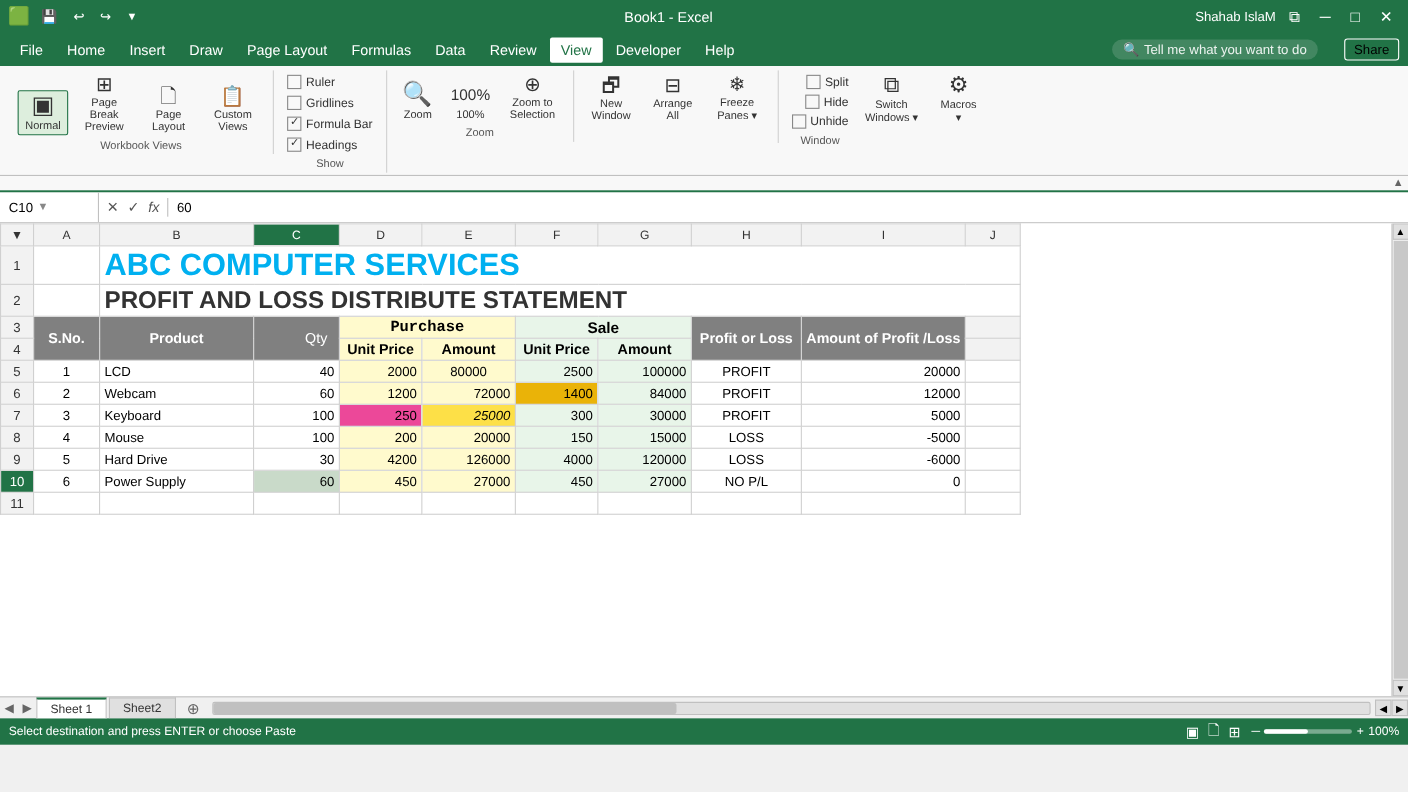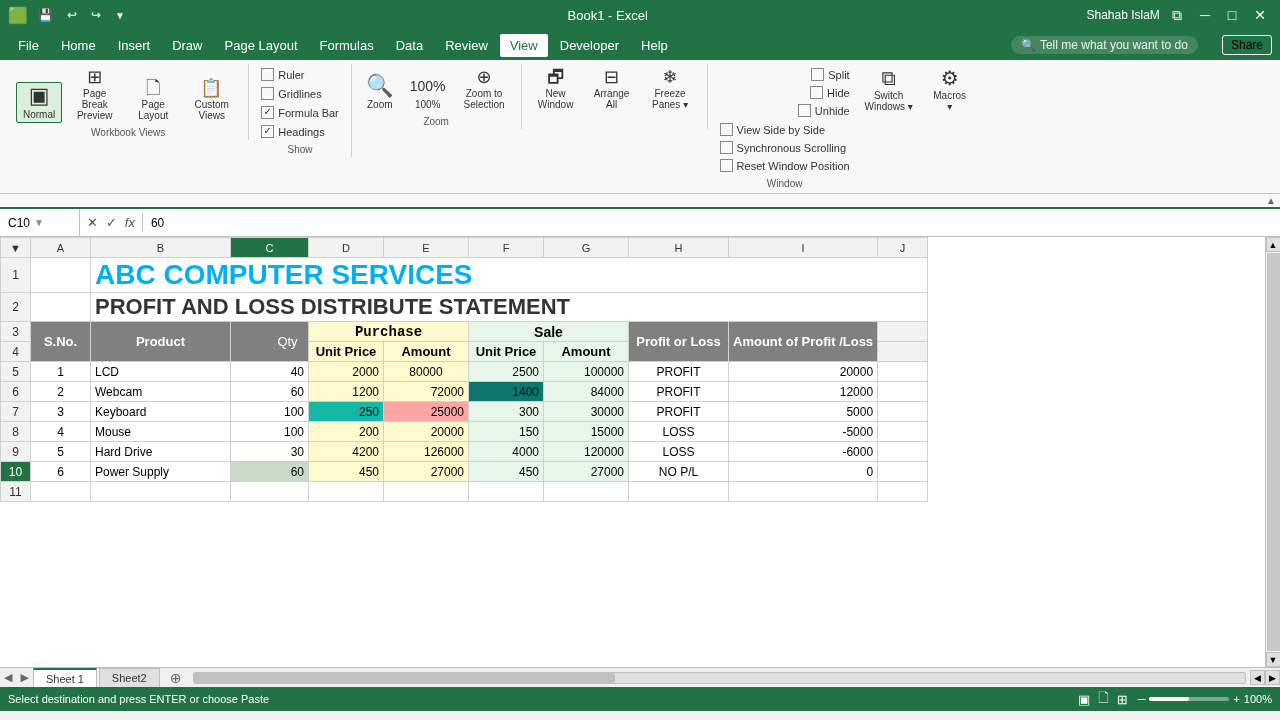--- a/index.html
+++ b/index.html
@@ -94,21 +94,21 @@
 
     
     #formula-bar {
       height: 28px;
       background: white;
       border-bottom: 1px solid #c0c0c0;
       display: flex;
       align-items: center;
     }
     #cell-ref {
-      width: 80px;
+      width: 90px;
       border-right: 1px solid #c0c0c0;
       padding: 0 8px;
       font-size: 12px;
       height: 100%;
       display: flex; align-items: center;
     }
     #formula-btns {
       display: flex; align-items: center; gap: 2px;
       padding: 0 4px;
       border-right: 1px solid #c0c0c0;
@@ -371,34 +371,20 @@
         </label>
         <label class="ribbon-small-btn">
           <span class="cb"></span>
           <span>Hide</span>
         </label>
         <label class="ribbon-small-btn">
           <span class="cb"></span>
           <span>Unhide</span>
         </label>
       </div>
-      <div style="display:flex;flex-direction:column;gap:1px;margin-top:2px;">
-        <label class="ribbon-small-btn">
-          <span class="cb"></span>
-          <span>View Side by Side</span>
-        </label>
-        <label class="ribbon-small-btn">
-          <span class="cb"></span>
-          <span>Synchronous Scrolling</span>
-        </label>
-        <label class="ribbon-small-btn">
-          <span class="cb"></span>
-          <span>Reset Window Position</span>
-        </label>
-      </div>
       <div class="ribbon-group-label">Window</div>
     </div>
     <div style="display:flex;gap:4px;">
       <button class="ribbon-btn">
         <span class="ribbon-btn-icon" style="font-size:20px;">⧉</span>
         <span class="ribbon-btn-label" style="white-space:normal;max-width:50px;">Switch Windows ▾</span>
       </button>
       <button class="ribbon-btn">
         <span class="ribbon-btn-icon" style="font-size:20px;">⚙</span>
         <span class="ribbon-btn-label" style="white-space:normal;max-width:40px;">Macros ▾</span>
@@ -511,34 +497,34 @@
             <td></td>
           </tr>
 
           <tr>
             <td class="row-num">6</td>
             <td class="cell-center">2</td>
             <td>Webcam</td>
             <td class="cell-right">60</td>
             <td class="cell-right" style="background:#fffacd;">1200</td>
             <td class="cell-right" style="background:#fffacd;">72000</td>
-            <td class="cell-right" style="background:#0f766e;">1400</td>
+            <td class="cell-right" style="background:#eab308;">1400</td>
             <td class="cell-right" style="background:#e8f5e9;">84000</td>
             <td class="cell-center">PROFIT</td>
             <td class="cell-right">12000</td>
             <td></td>
           </tr>
 
           <tr>
             <td class="row-num">7</td>
             <td class="cell-center">3</td>
             <td>Keyboard</td>
             <td class="cell-right">100</td>
-            <td class="cell-right" style="background:#14b8a6;">250</td>
-            <td class="cell-right" style="background:#fca5a5;">25000</td>
+            <td class="cell-right" style="background:#ec4899;">250</td>
+            <td class="cell-right" style="background:#fde047;font-style:italic;">25000</td>
             <td class="cell-right" style="background:#e8f5e9;">300</td>
             <td class="cell-right" style="background:#e8f5e9;">30000</td>
             <td class="cell-center">PROFIT</td>
             <td class="cell-right">5000</td>
             <td></td>
           </tr>
 
           <tr>
             <td class="row-num">8</td>
             <td class="cell-center">4</td>

